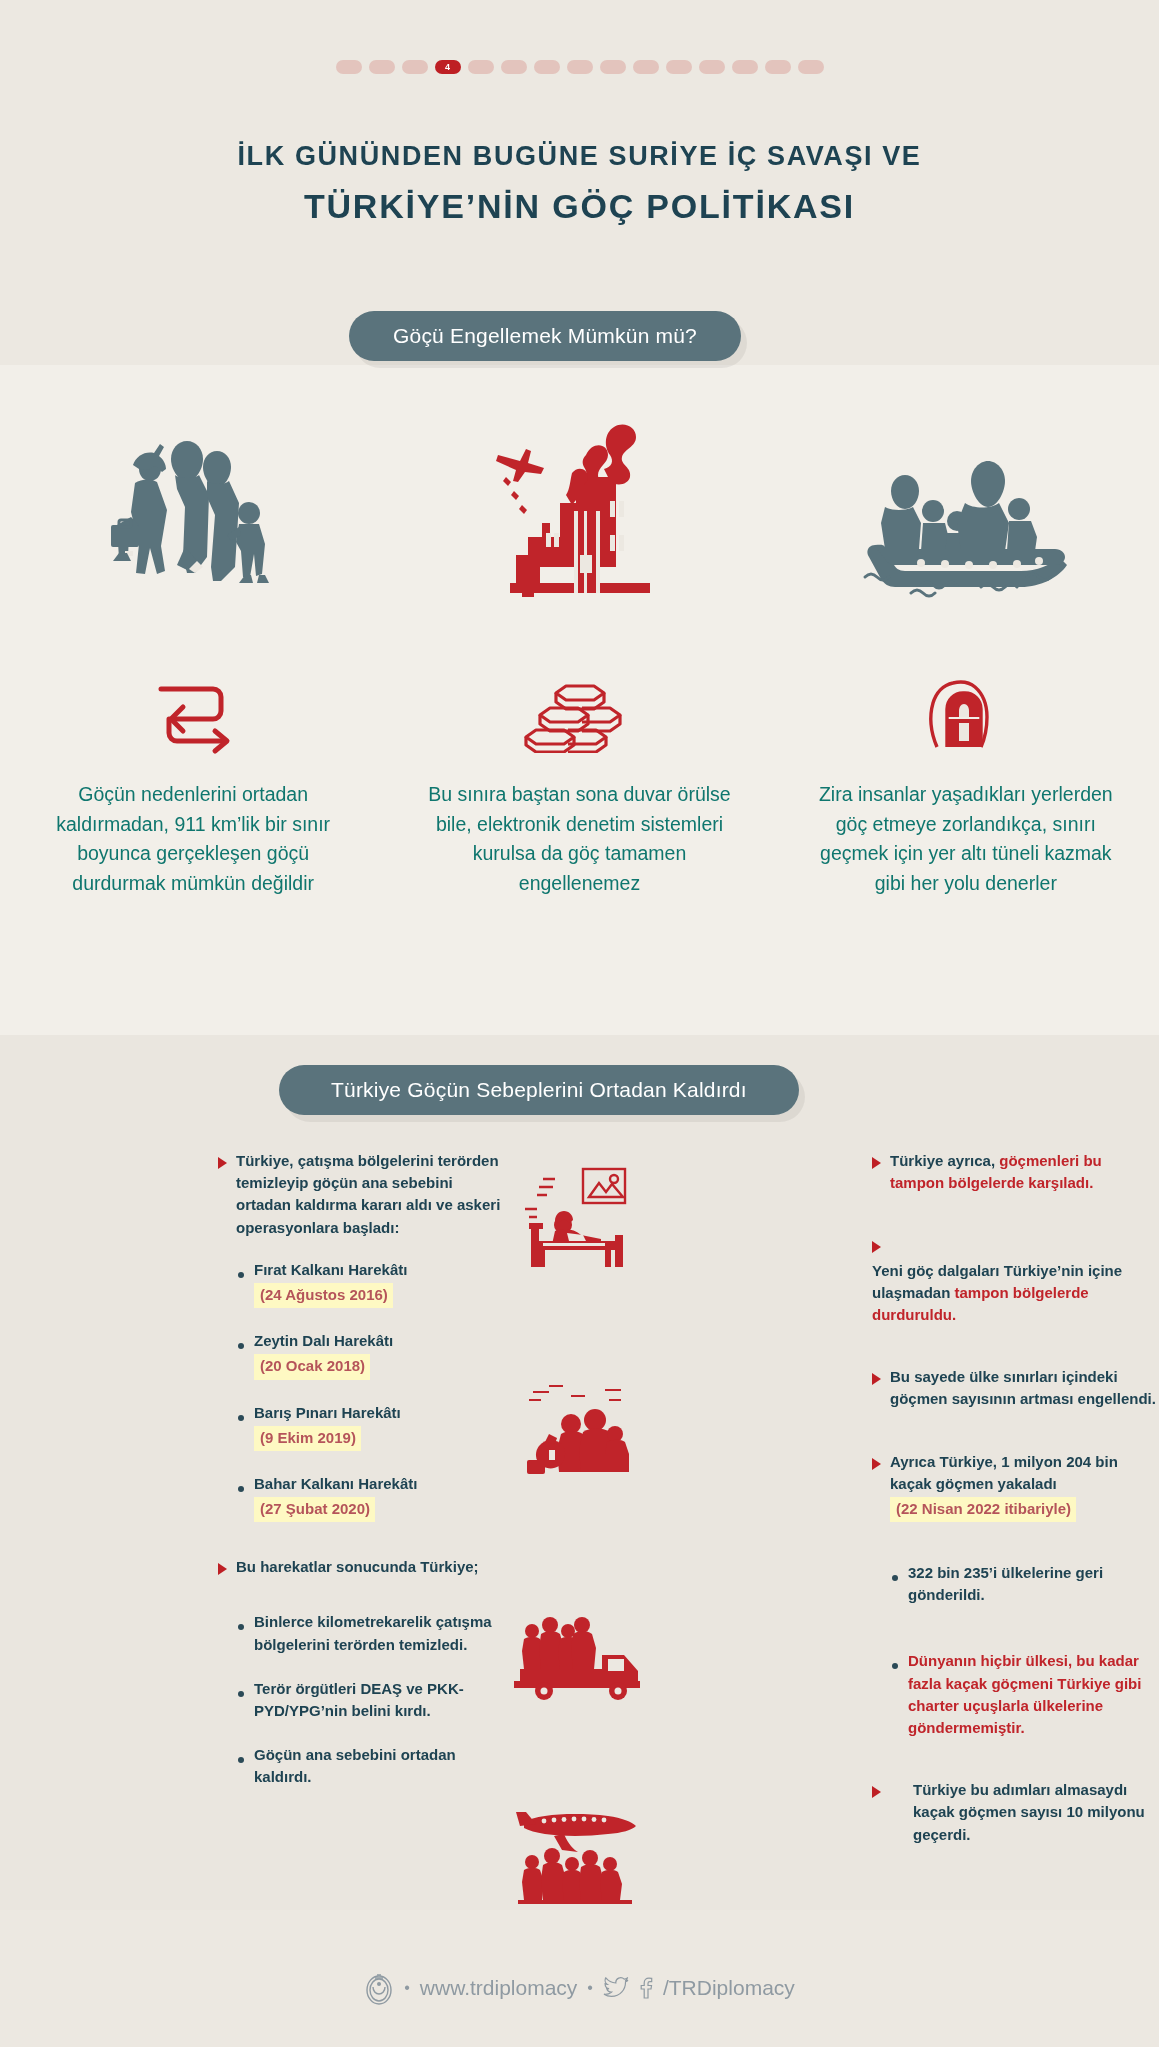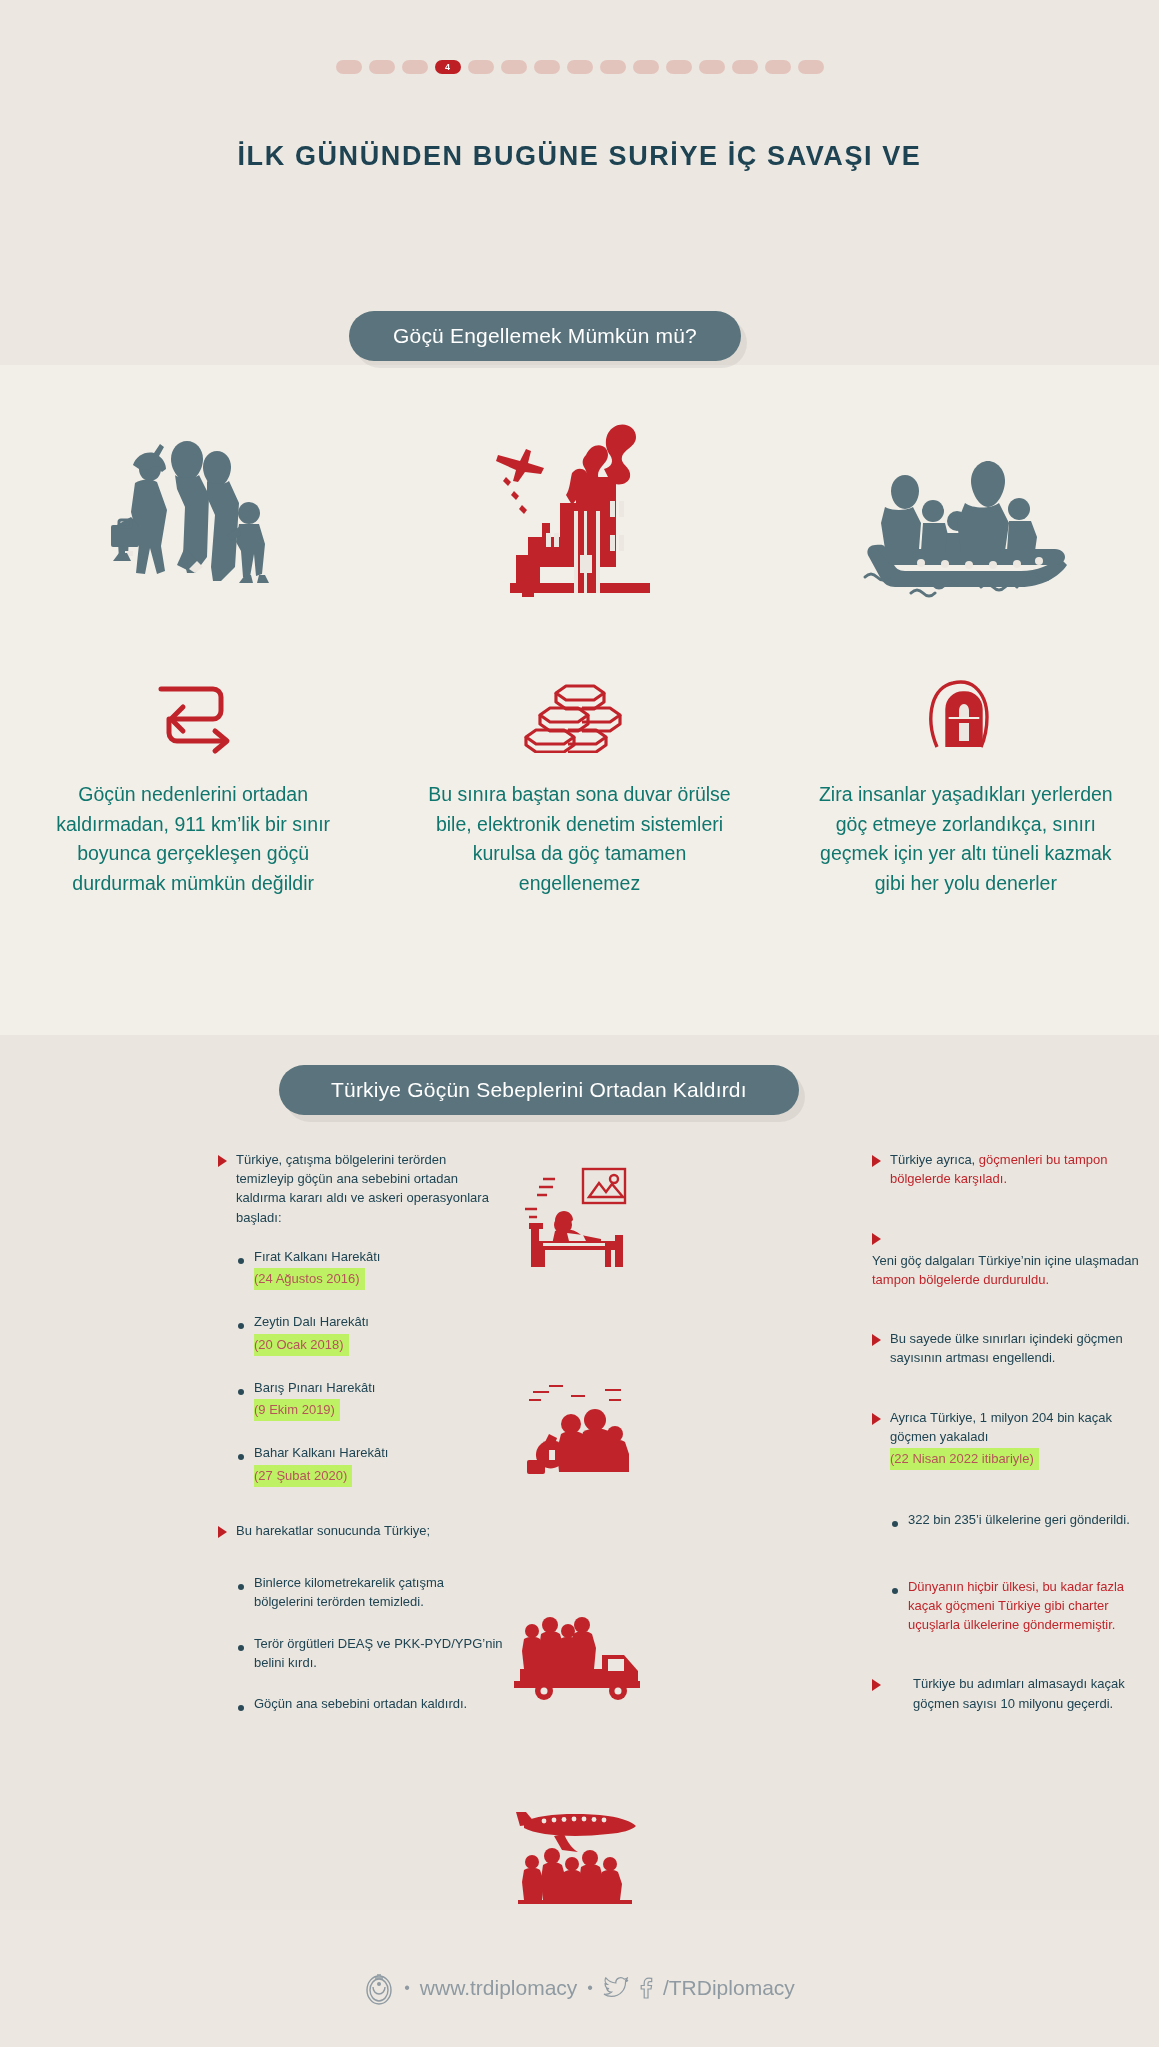--- a/index.html
+++ b/index.html
@@ -158,22 +158,23 @@
   .lower {
     position: absolute;
     left: 0; top: 1150px;
     width: 100%;
     z-index: 4;
     display: flex;
   }
   .lower-col {
     width: 315px;
     color: #1e4352;
-    font-size: 13px;
+    font-size: 15px;
     line-height: 1.48;
+    font-weight: bold;
   }
   .lower-col.left  { margin-left: 218px; }
   .lower-col.right { margin-left: 192px; }
   .lower-mid {
     width: 192px;
     position: relative;
   }
 
   .item { display: flex; margin-bottom: 22px; }
   .item .marker {
@@ -199,23 +200,23 @@
   }
 
   .item.sub { margin-left: 20px; }
   .item.sub .marker { width: 16px; }
 
   .red { color: #c0242a; }
   .dark { color: #1e4352; }
 
   .date-hl {
     display: inline-block;
-    background: #bef264;
+    background: #fef9c3;
     color: #b5545a;
-    padding: 1px 5px 2px 0;
+    padding: 1px 5px 2px 6px;
     margin-top: 2px;
   }
 
   
   .mid-illus {
     position: absolute;
     left: 0;
     width: 192px;
     display: flex;
     justify-content: center;
@@ -259,20 +260,21 @@
       <span class="dot"></span>
       <span class="dot"></span>
       <span class="dot"></span>
       <span class="dot"></span>
       <span class="dot"></span>
       <span class="dot"></span>
     </div>
 
   <div class="title-wrap">
     <div class="title-1">İLK GÜNÜNDEN BUGÜNE SURİYE İÇ SAVAŞI VE</div>
+    <div class="title-2">TÜRKİYE’NİN GÖÇ POLİTİKASI</div>
   </div>
 
   <div class="pill pill-1">Göçü Engellemek Mümkün mü?</div>
 
   <div class="illus-row">
 
     <div class="illus-cell">
       <svg width="180" height="175" viewBox="0 0 180 175">
         <g fill="#5a737c">
 

